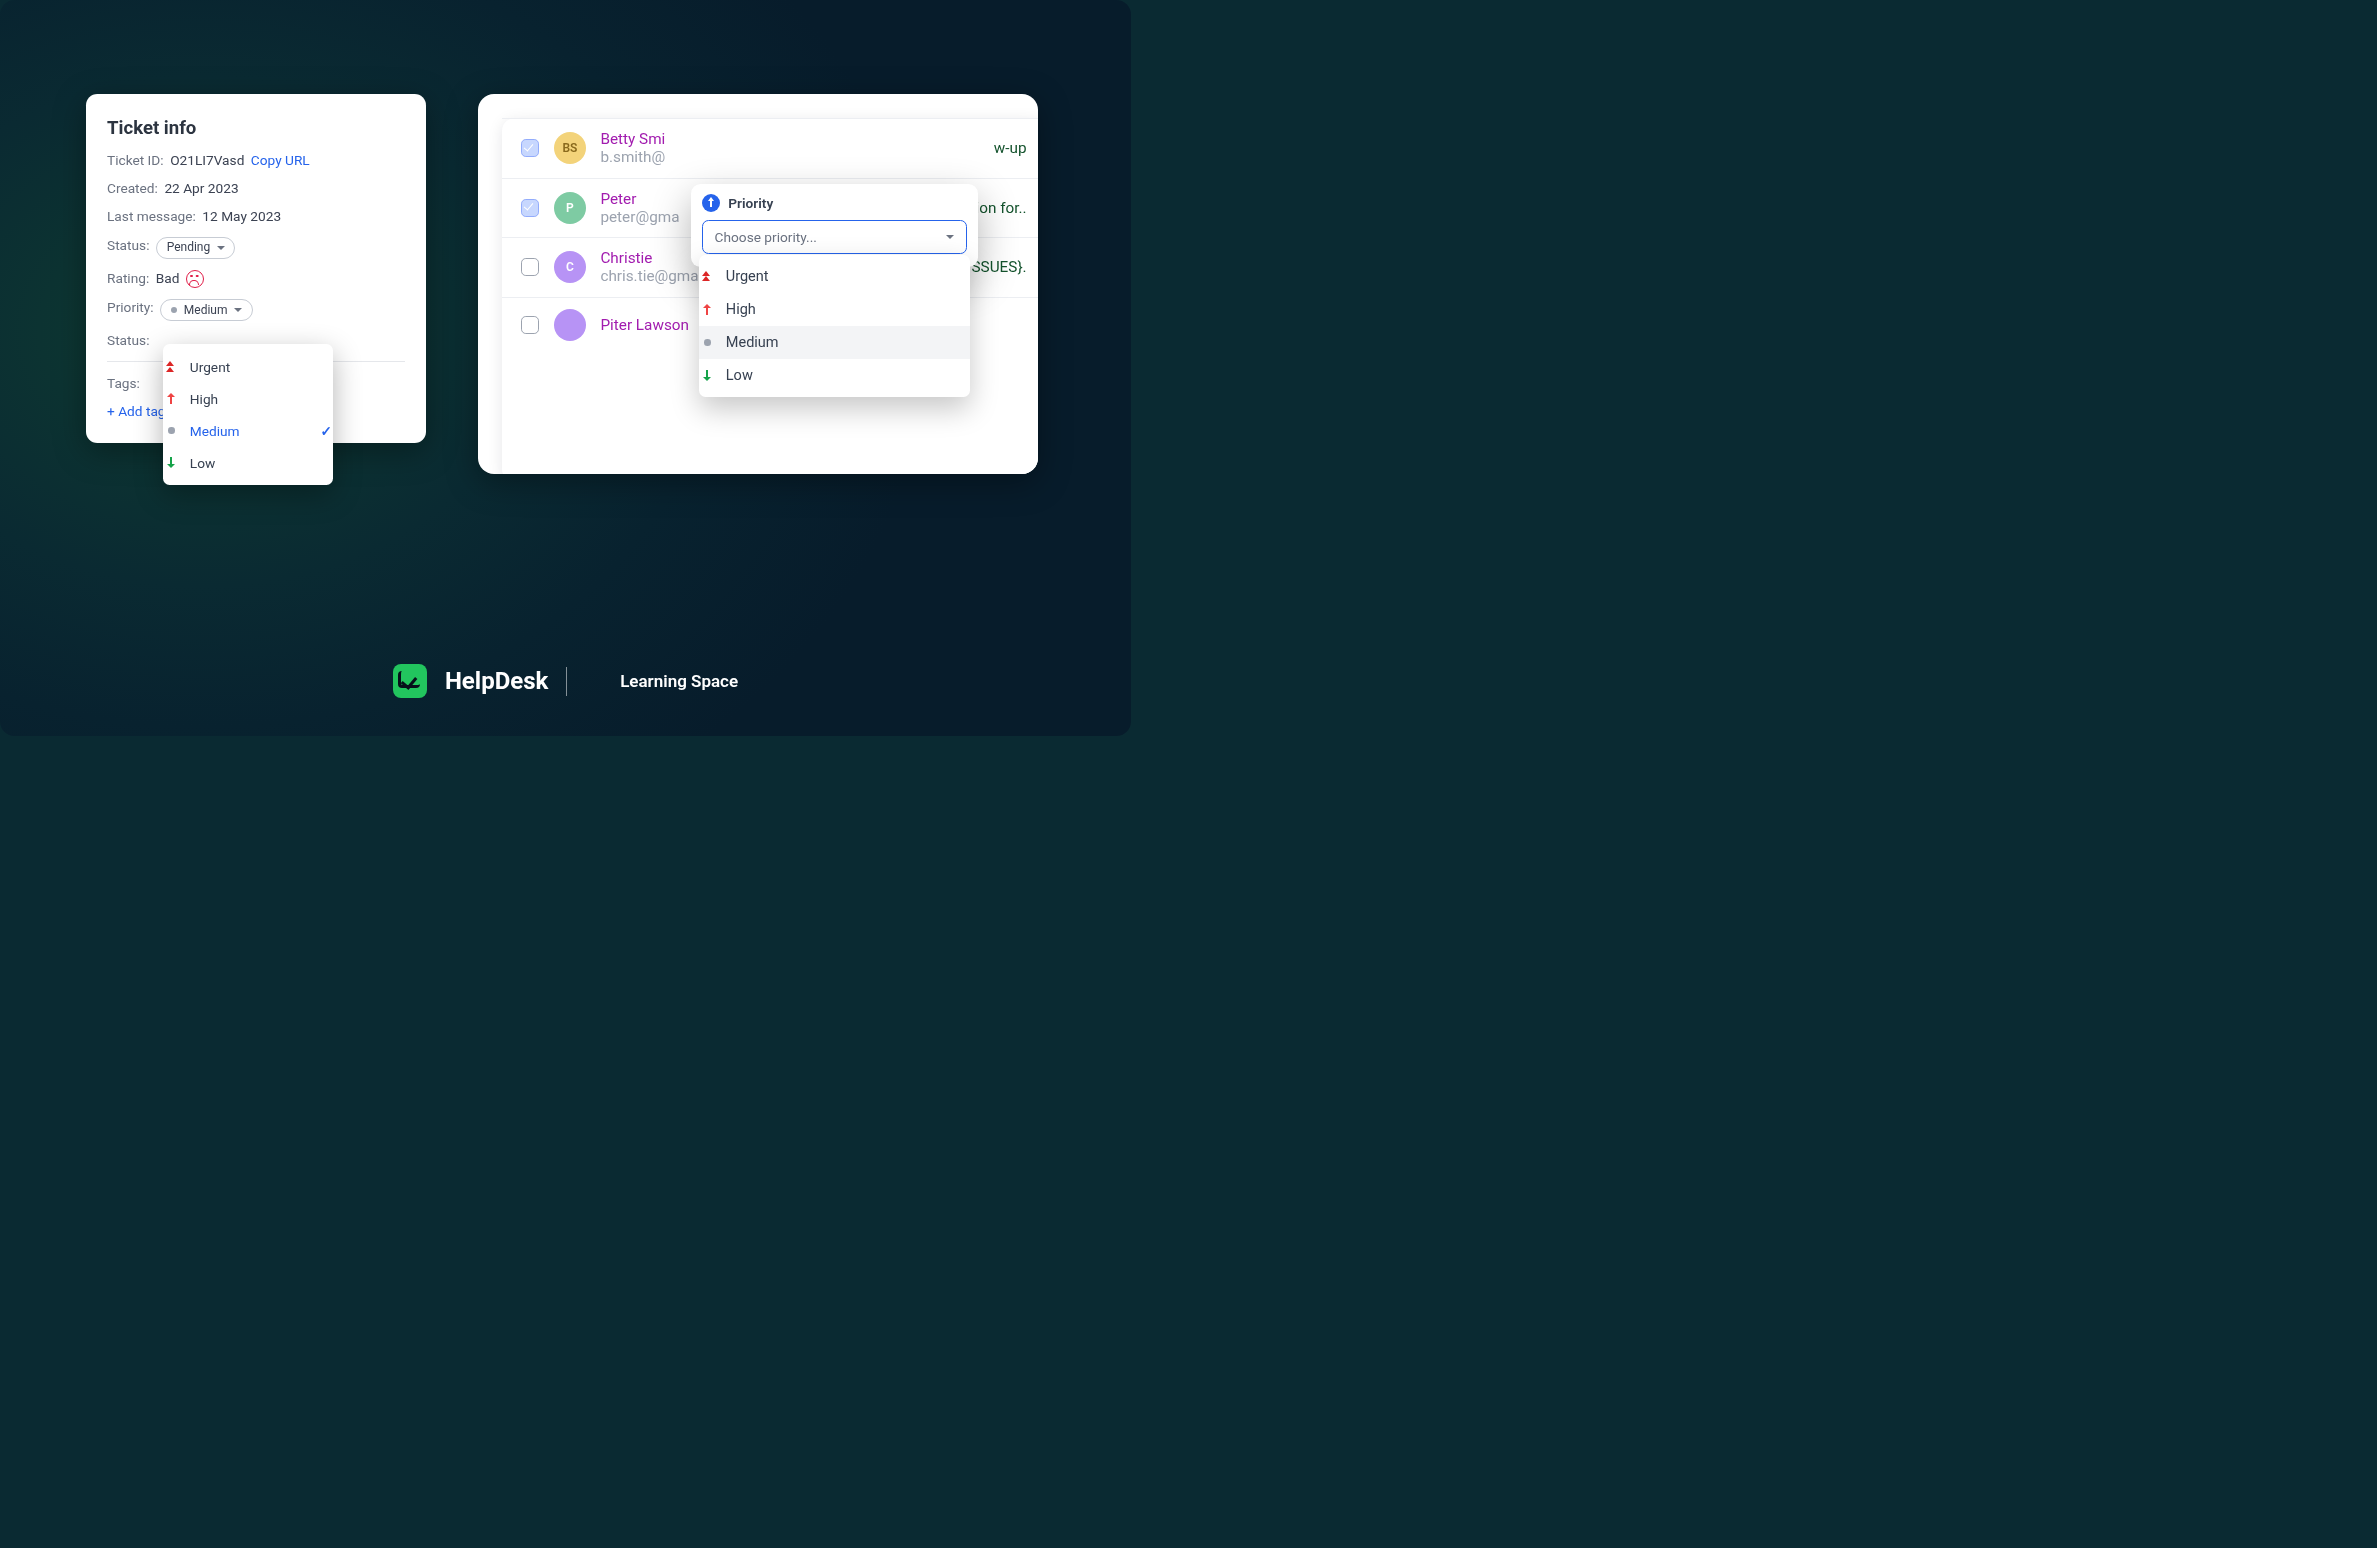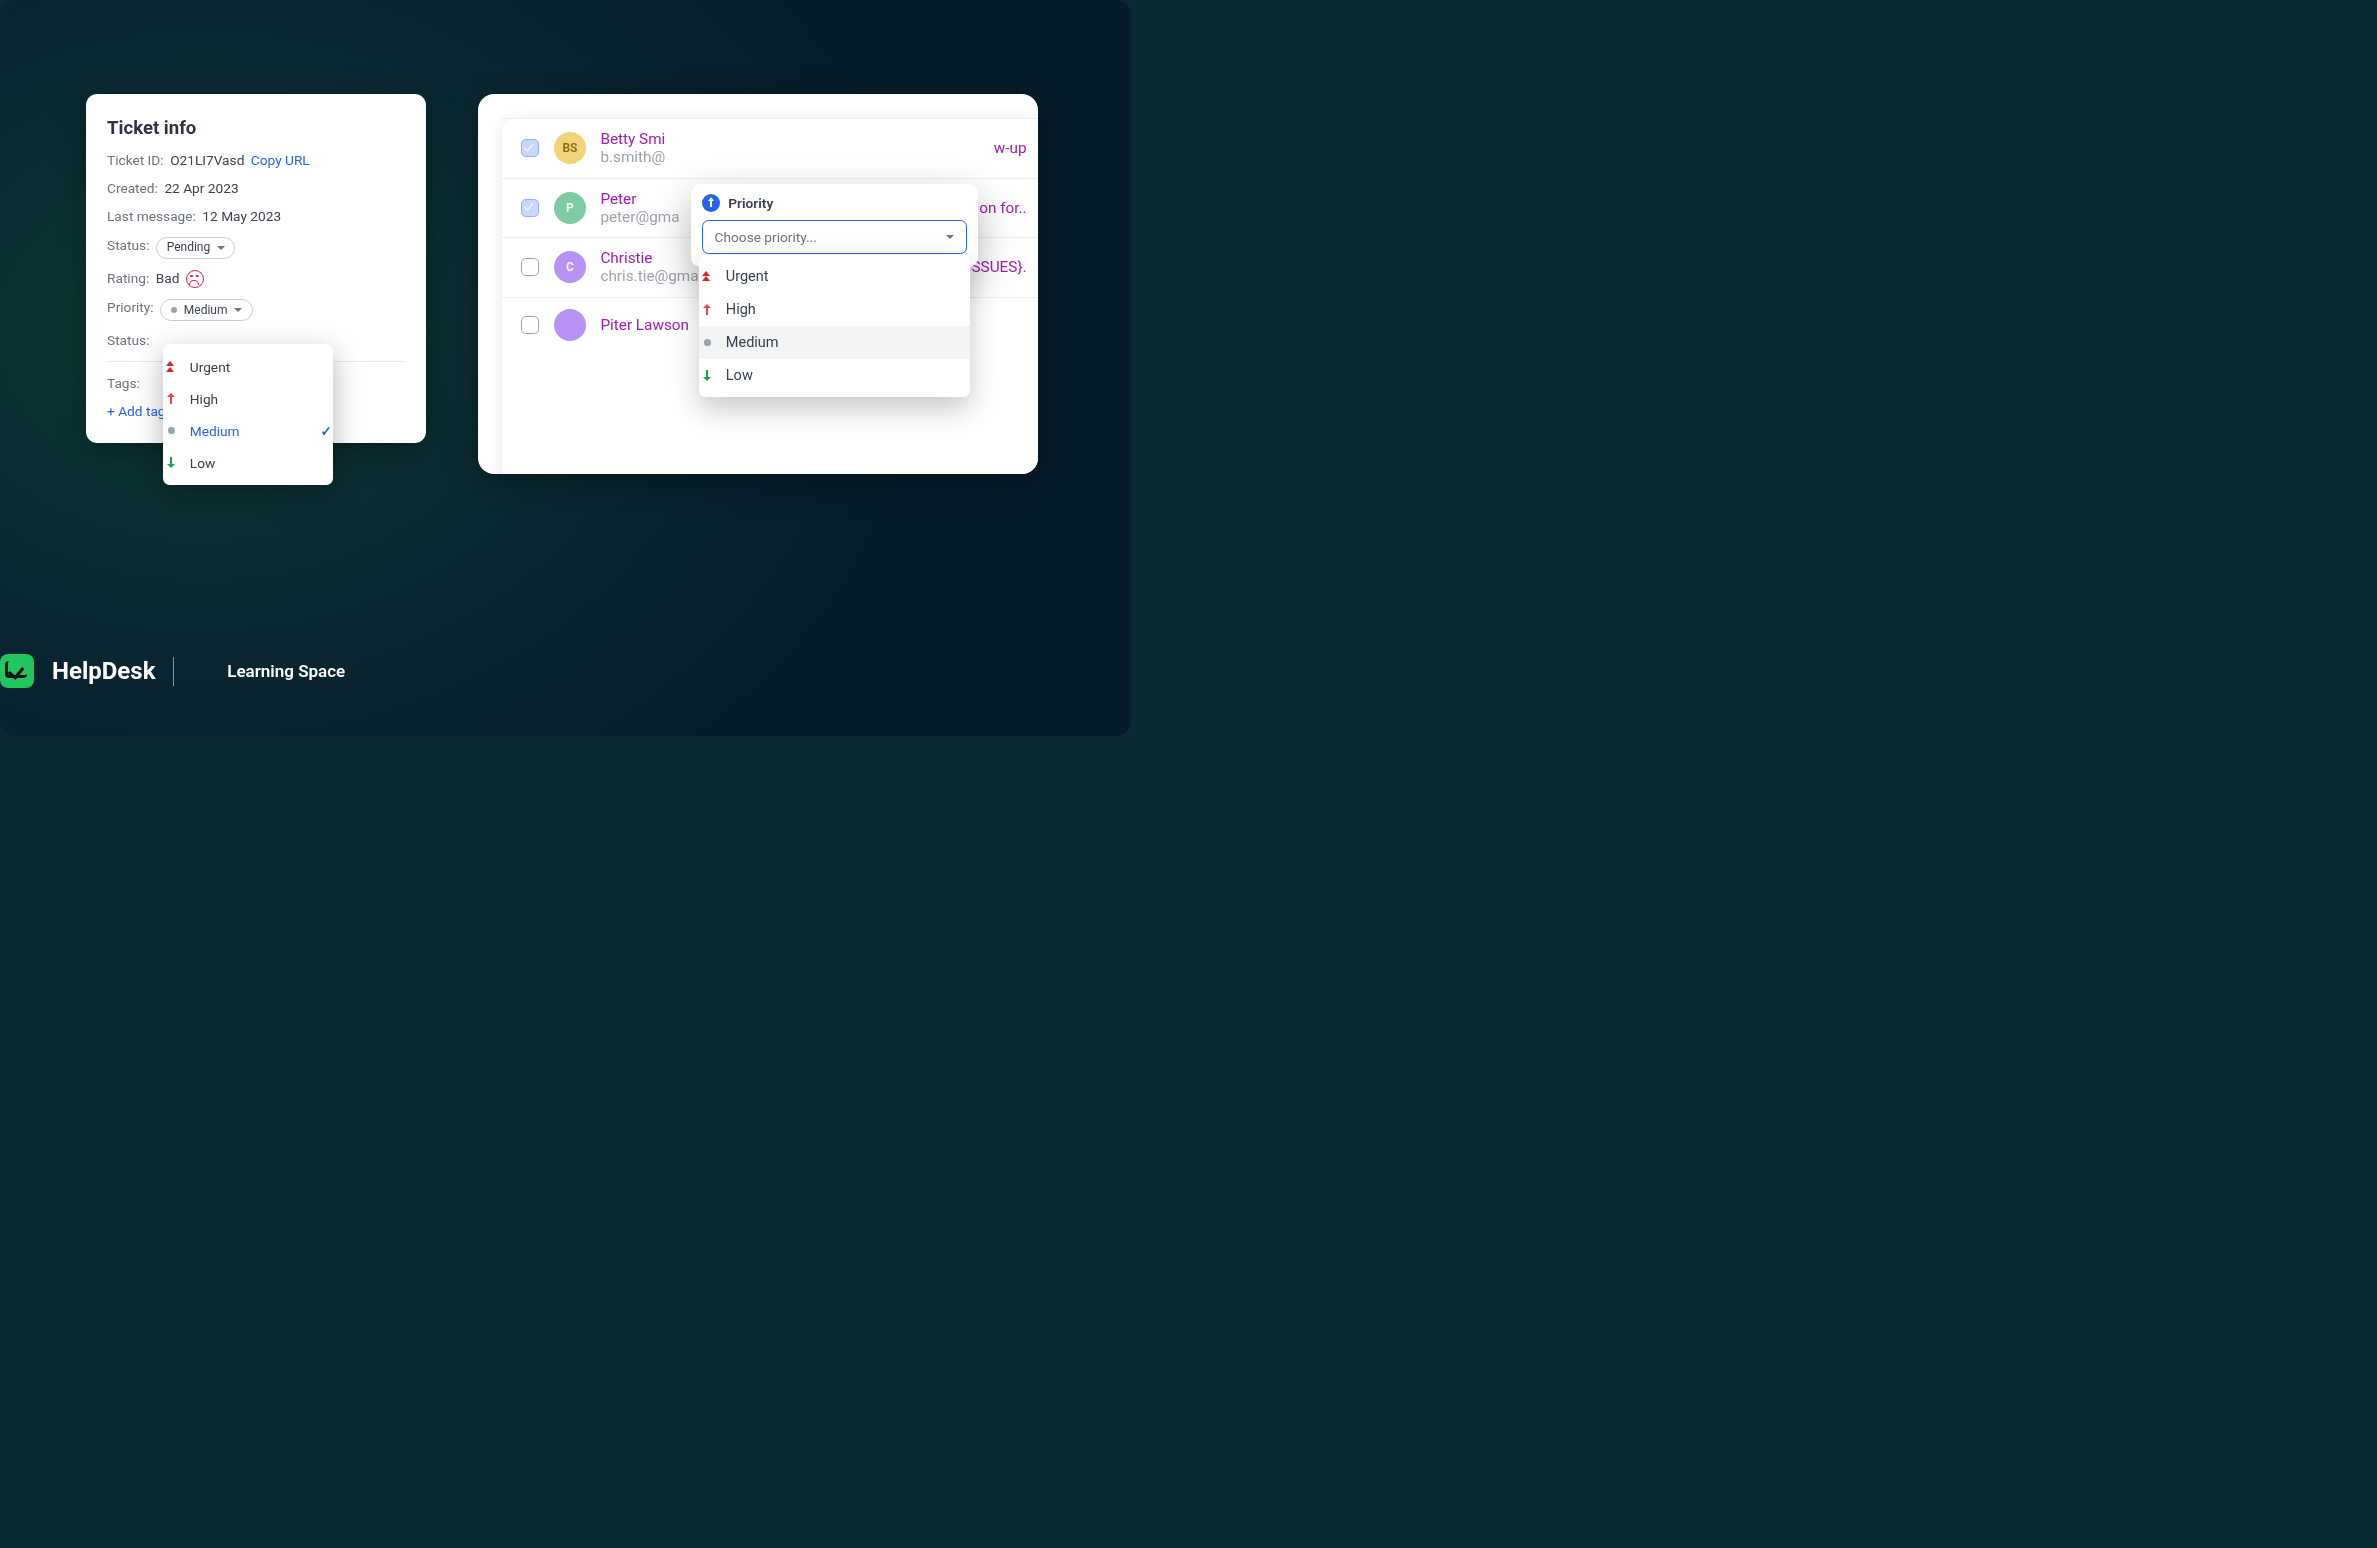--- a/index.html
+++ b/index.html
@@ -253,21 +253,21 @@
     display: inline-flex; align-items: center; justify-content: center;
     font-size: 12px; font-weight: 600; color: #fff;
     flex: 0 0 32px;
   }
   .av-yellow { background: #f3d37a; color: #8a6a1d; }
   .av-green  { background: #7ecba3; }
   .av-purple { background: #b793f5; }
   .person-block { display: flex; flex-direction: column; min-width: 0; }
   .person-name  { color: #a21caf; }
   .person-email { color: #9ca3af; }
-  .row-rest { color: #a21caf; margin-left: auto; }
+  .row-rest { color: #14532d; margin-left: auto; }
 
   
   .pop {
     position: absolute;
     left: 691px;
     top: 184px;
     width: 287px;
     background: #fff;
     border-radius: 9.7px;
     box-shadow: 0 14.5px 39px rgba(0,0,0,0.30);
@@ -311,22 +311,22 @@
     border-radius: 6.5px;
     box-shadow: 0 11.3px 29px rgba(0,0,0,0.22);
     padding: 4.8px 0;
   }
   .pop-dd .dd-item { font-size: 14.5px; }
   .pop-dd .dd-item.hover { background: #f3f4f6; }
 
   
   .footer {
     position: absolute;
-    left: 0; right: 0; bottom: 48px;
-    display: flex; align-items: center; justify-content: flex-start;
+    left: 0; right: 0; bottom: 38px;
+    display: flex; align-items: center; justify-content: center;
     gap: 18px;
     color: #fff;
   }
   .logo-mark {
     width: 34px; height: 34px; border-radius: 8px;
     background: #22c55e; position: relative;
   }
   .logo-mark::before {
     content: "";
     position: absolute;

